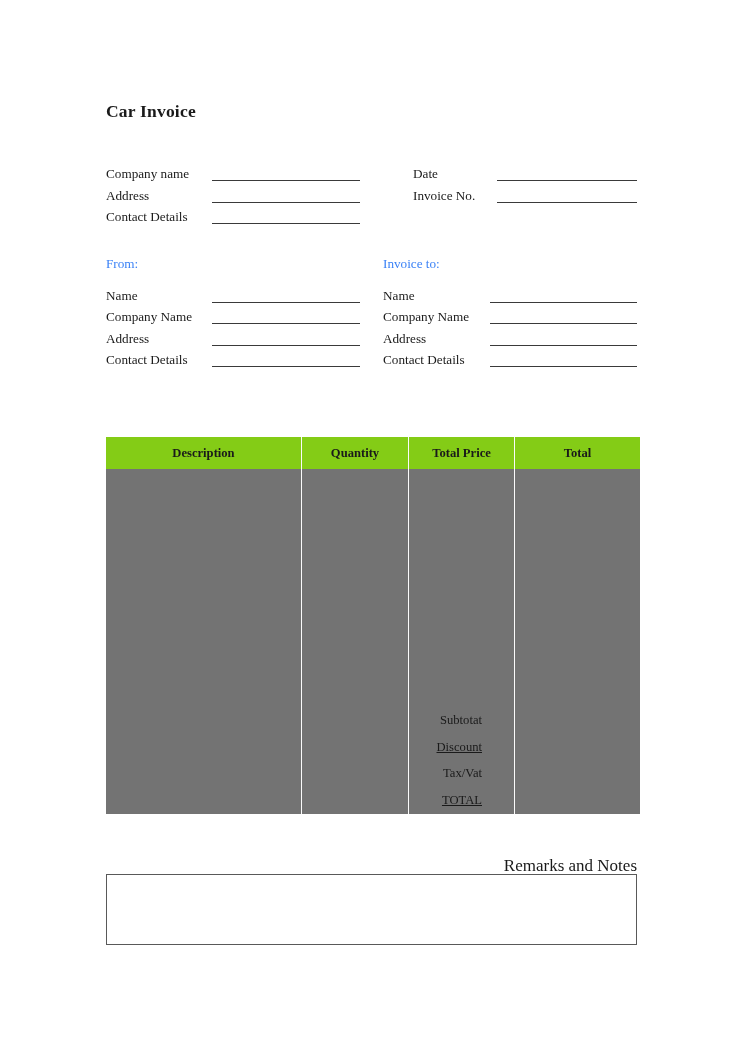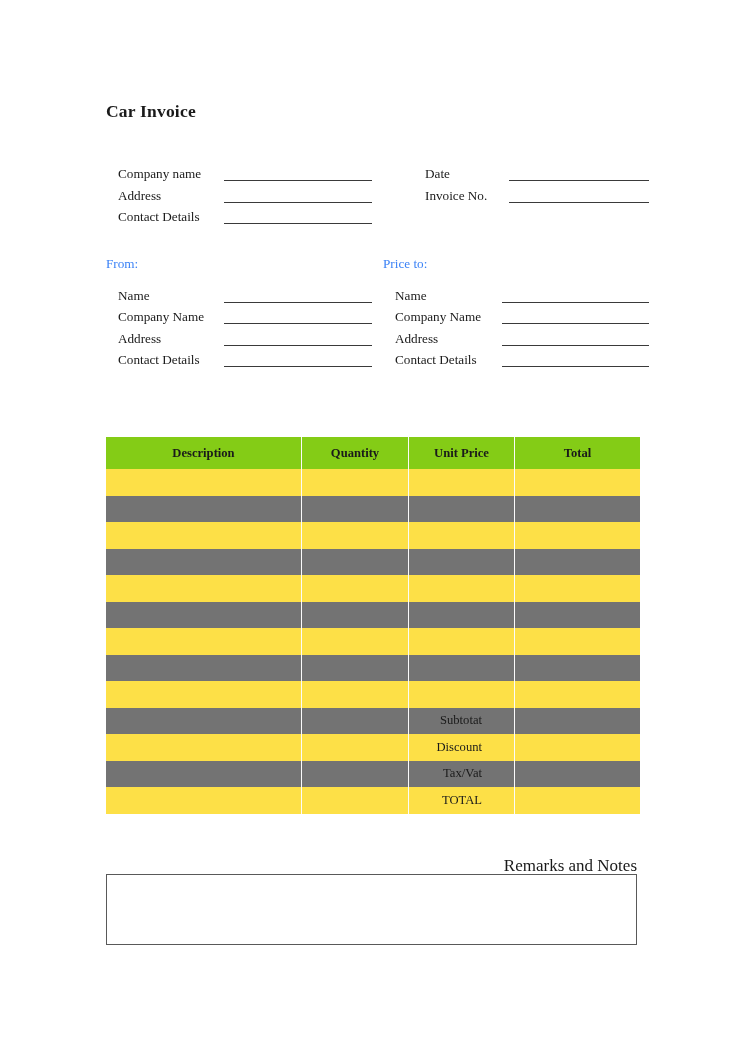--- a/index.html
+++ b/index.html
@@ -29,21 +29,20 @@
     letter-spacing: 0.2px;
     line-height: 1;
   }
 
   
   .field-row {
     position: absolute;
     height: 22px;
     display: flex;
     align-items: flex-end;
-    margin-left: 12px;
   }
   .field-label {
     font-size: 13.2px;
     line-height: 22px;
     white-space: nowrap;
     color: #1a1a1a;
   }
   .field-rule {
     border-bottom: 1.1px solid #3a3a3a;
     height: 0;
@@ -86,21 +85,21 @@
 
   thead th {
     background: #84cc16;
     text-align: center;
     font-weight: bold !important;
     font-size: 12.8px;
     height: 32px !important;
     border-right: 1px solid #fafafa;
   }
   tr.shaded td { background: #737373; }
-  tr.plain  td { background: #fde047; }
+  tr.plain  td { background: #737373; text-decoration: underline; }
 
   td.total-label {
     text-align: right;
     padding-right: 32px !important;
     white-space: nowrap;
   }
   td.total-label.grand { font-weight: bold; }
 
   
   #remarks-caption {
@@ -163,21 +162,21 @@
   </div>
   <div class="field-row" style="left:106px; top:328px;">
     <span class="field-label" style="width:106px;">Address</span>
     <span class="field-rule" style="width:148px;"></span>
   </div>
   <div class="field-row" style="left:106px; top:349px;">
     <span class="field-label" style="width:106px;">Contact Details</span>
     <span class="field-rule" style="width:148px;"></span>
   </div>
 
-  <div class="section-heading" style="left:383px; top:257px;">Price to:</div>
+  <div class="section-heading" style="left:383px; top:257px;">Invoice to:</div>
   <div class="field-row" style="left:383px; top:285px;">
     <span class="field-label" style="width:107px;">Name</span>
     <span class="field-rule" style="width:147px;"></span>
   </div>
   <div class="field-row" style="left:383px; top:306px;">
     <span class="field-label" style="width:107px;">Company Name</span>
     <span class="field-rule" style="width:147px;"></span>
   </div>
   <div class="field-row" style="left:383px; top:328px;">
     <span class="field-label" style="width:107px;">Address</span>
@@ -186,21 +185,21 @@
   <div class="field-row" style="left:383px; top:349px;">
     <span class="field-label" style="width:107px;">Contact Details</span>
     <span class="field-rule" style="width:147px;"></span>
   </div>
 
   <table id="items-table">
     <thead>
       <tr>
         <th class="col-desc">Description</th>
         <th class="col-qty">Quantity</th>
-        <th class="col-price">Unit Price</th>
+        <th class="col-price">Total Price</th>
         <th class="col-total">Total</th>
       </tr>
     </thead>
     <tbody>
       <tr class="plain">
         <td class="col-desc"></td>
         <td class="col-qty"></td>
         <td class="col-price"></td>
         <td class="col-total"></td>
       </tr>

